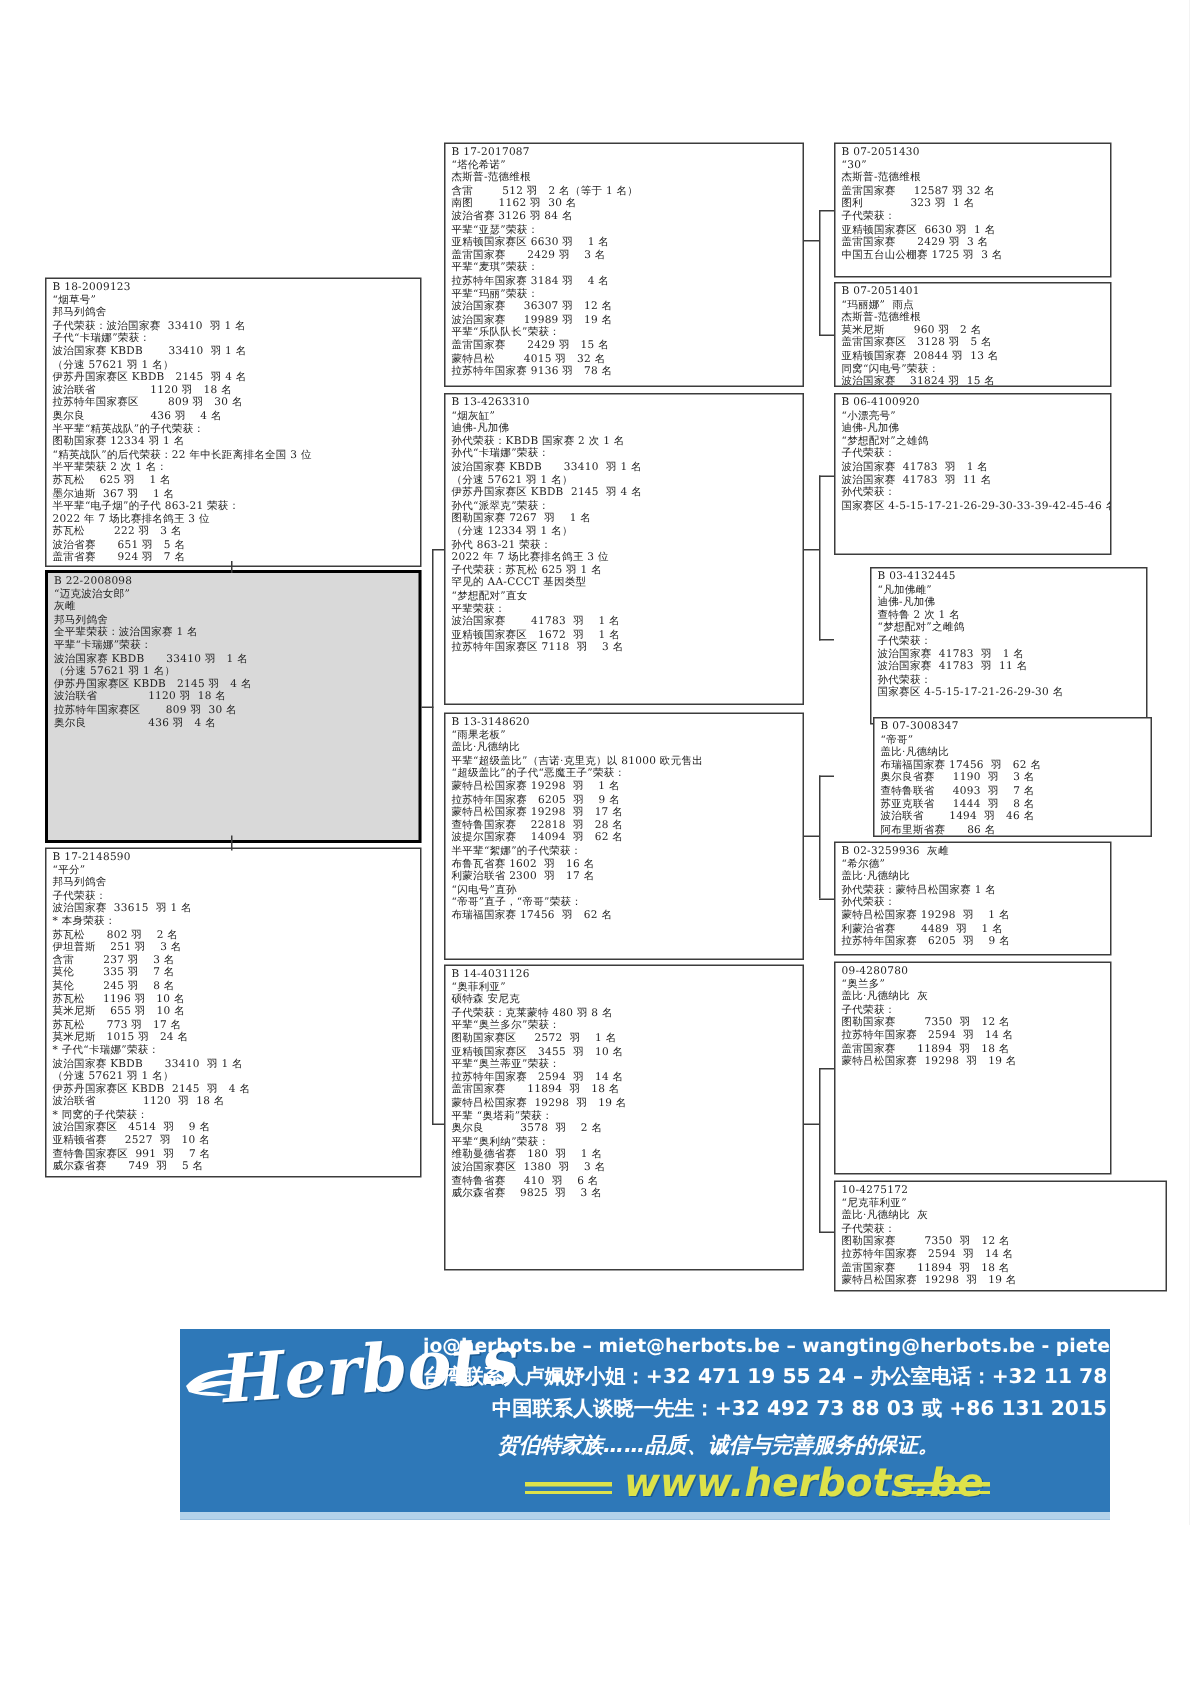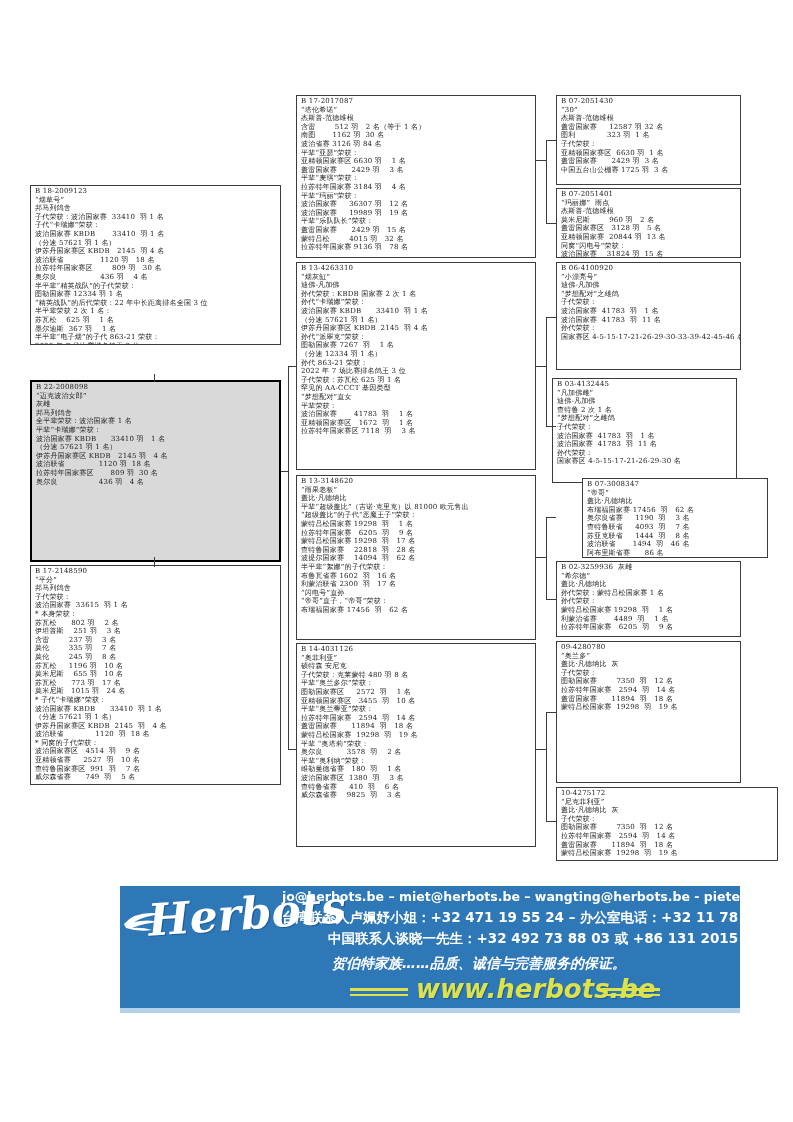--- a/index.html
+++ b/index.html
@@ -78,21 +78,21 @@
       <div class="box-lines">
         <div class="line">“玛丽娜”  雨点</div>
         <div class="line">杰斯普-范德维根</div>
         <div class="line">莫米尼斯        960 羽   2 名</div>
         <div class="line">盖雷国家赛区   3128 羽   5 名</div>
         <div class="line">亚精顿国家赛  20844 羽  13 名</div>
         <div class="line">同窝“闪电号”荣获：</div>
         <div class="line">波治国家赛    31824 羽  15 名</div>
       </div>
     </div>
-  <div class="box" style="left:30px;top:185px;width:251px;height:160px">
+  <div class="box" style="left:30px;top:185px;width:251px;height:193px">
       <div class="box-id">B 18-2009123</div>
       <div class="box-lines">
         <div class="line">“烟草号”</div>
         <div class="line">邦马列鸽舍</div>
         <div class="line">子代荣获：波治国家赛  33410  羽 1 名</div>
         <div class="line">子代“卡瑞娜”荣获：</div>
         <div class="line">波治国家赛 KBDB       33410  羽 1 名</div>
         <div class="line">（分速 57621 羽 1 名）</div>
         <div class="line">伊苏丹国家赛区 KBDB   2145  羽 4 名</div>
         <div class="line">波治联省               1120 羽   18 名</div>
@@ -157,21 +157,21 @@
         <div class="line">全平辈荣获：波治国家赛 1 名</div>
         <div class="line">平辈“卡瑞娜”荣获：</div>
         <div class="line">波治国家赛 KBDB      33410 羽   1 名</div>
         <div class="line">（分速 57621 羽 1 名）</div>
         <div class="line">伊苏丹国家赛区 KBDB   2145 羽   4 名</div>
         <div class="line">波治联省              1120 羽  18 名</div>
         <div class="line">拉苏特年国家赛区       809 羽  30 名</div>
         <div class="line">奥尔良                 436 羽   4 名</div>
       </div>
     </div>
-  <div class="box" style="left:552px;top:378px;width:185px;height:105px">
+  <div class="box" style="left:580px;top:378px;width:185px;height:105px">
       <div class="box-id">B 03-4132445</div>
       <div class="box-lines">
         <div class="line">“凡加佛雌”</div>
         <div class="line">迪佛-凡加佛</div>
         <div class="line">查特鲁 2 次 1 名</div>
         <div class="line">“梦想配对”之雌鸽</div>
         <div class="line">子代荣获：</div>
         <div class="line">波治国家赛  41783  羽   1 名</div>
         <div class="line">波治国家赛  41783  羽  11 名</div>
         <div class="line">孙代荣获：</div>

